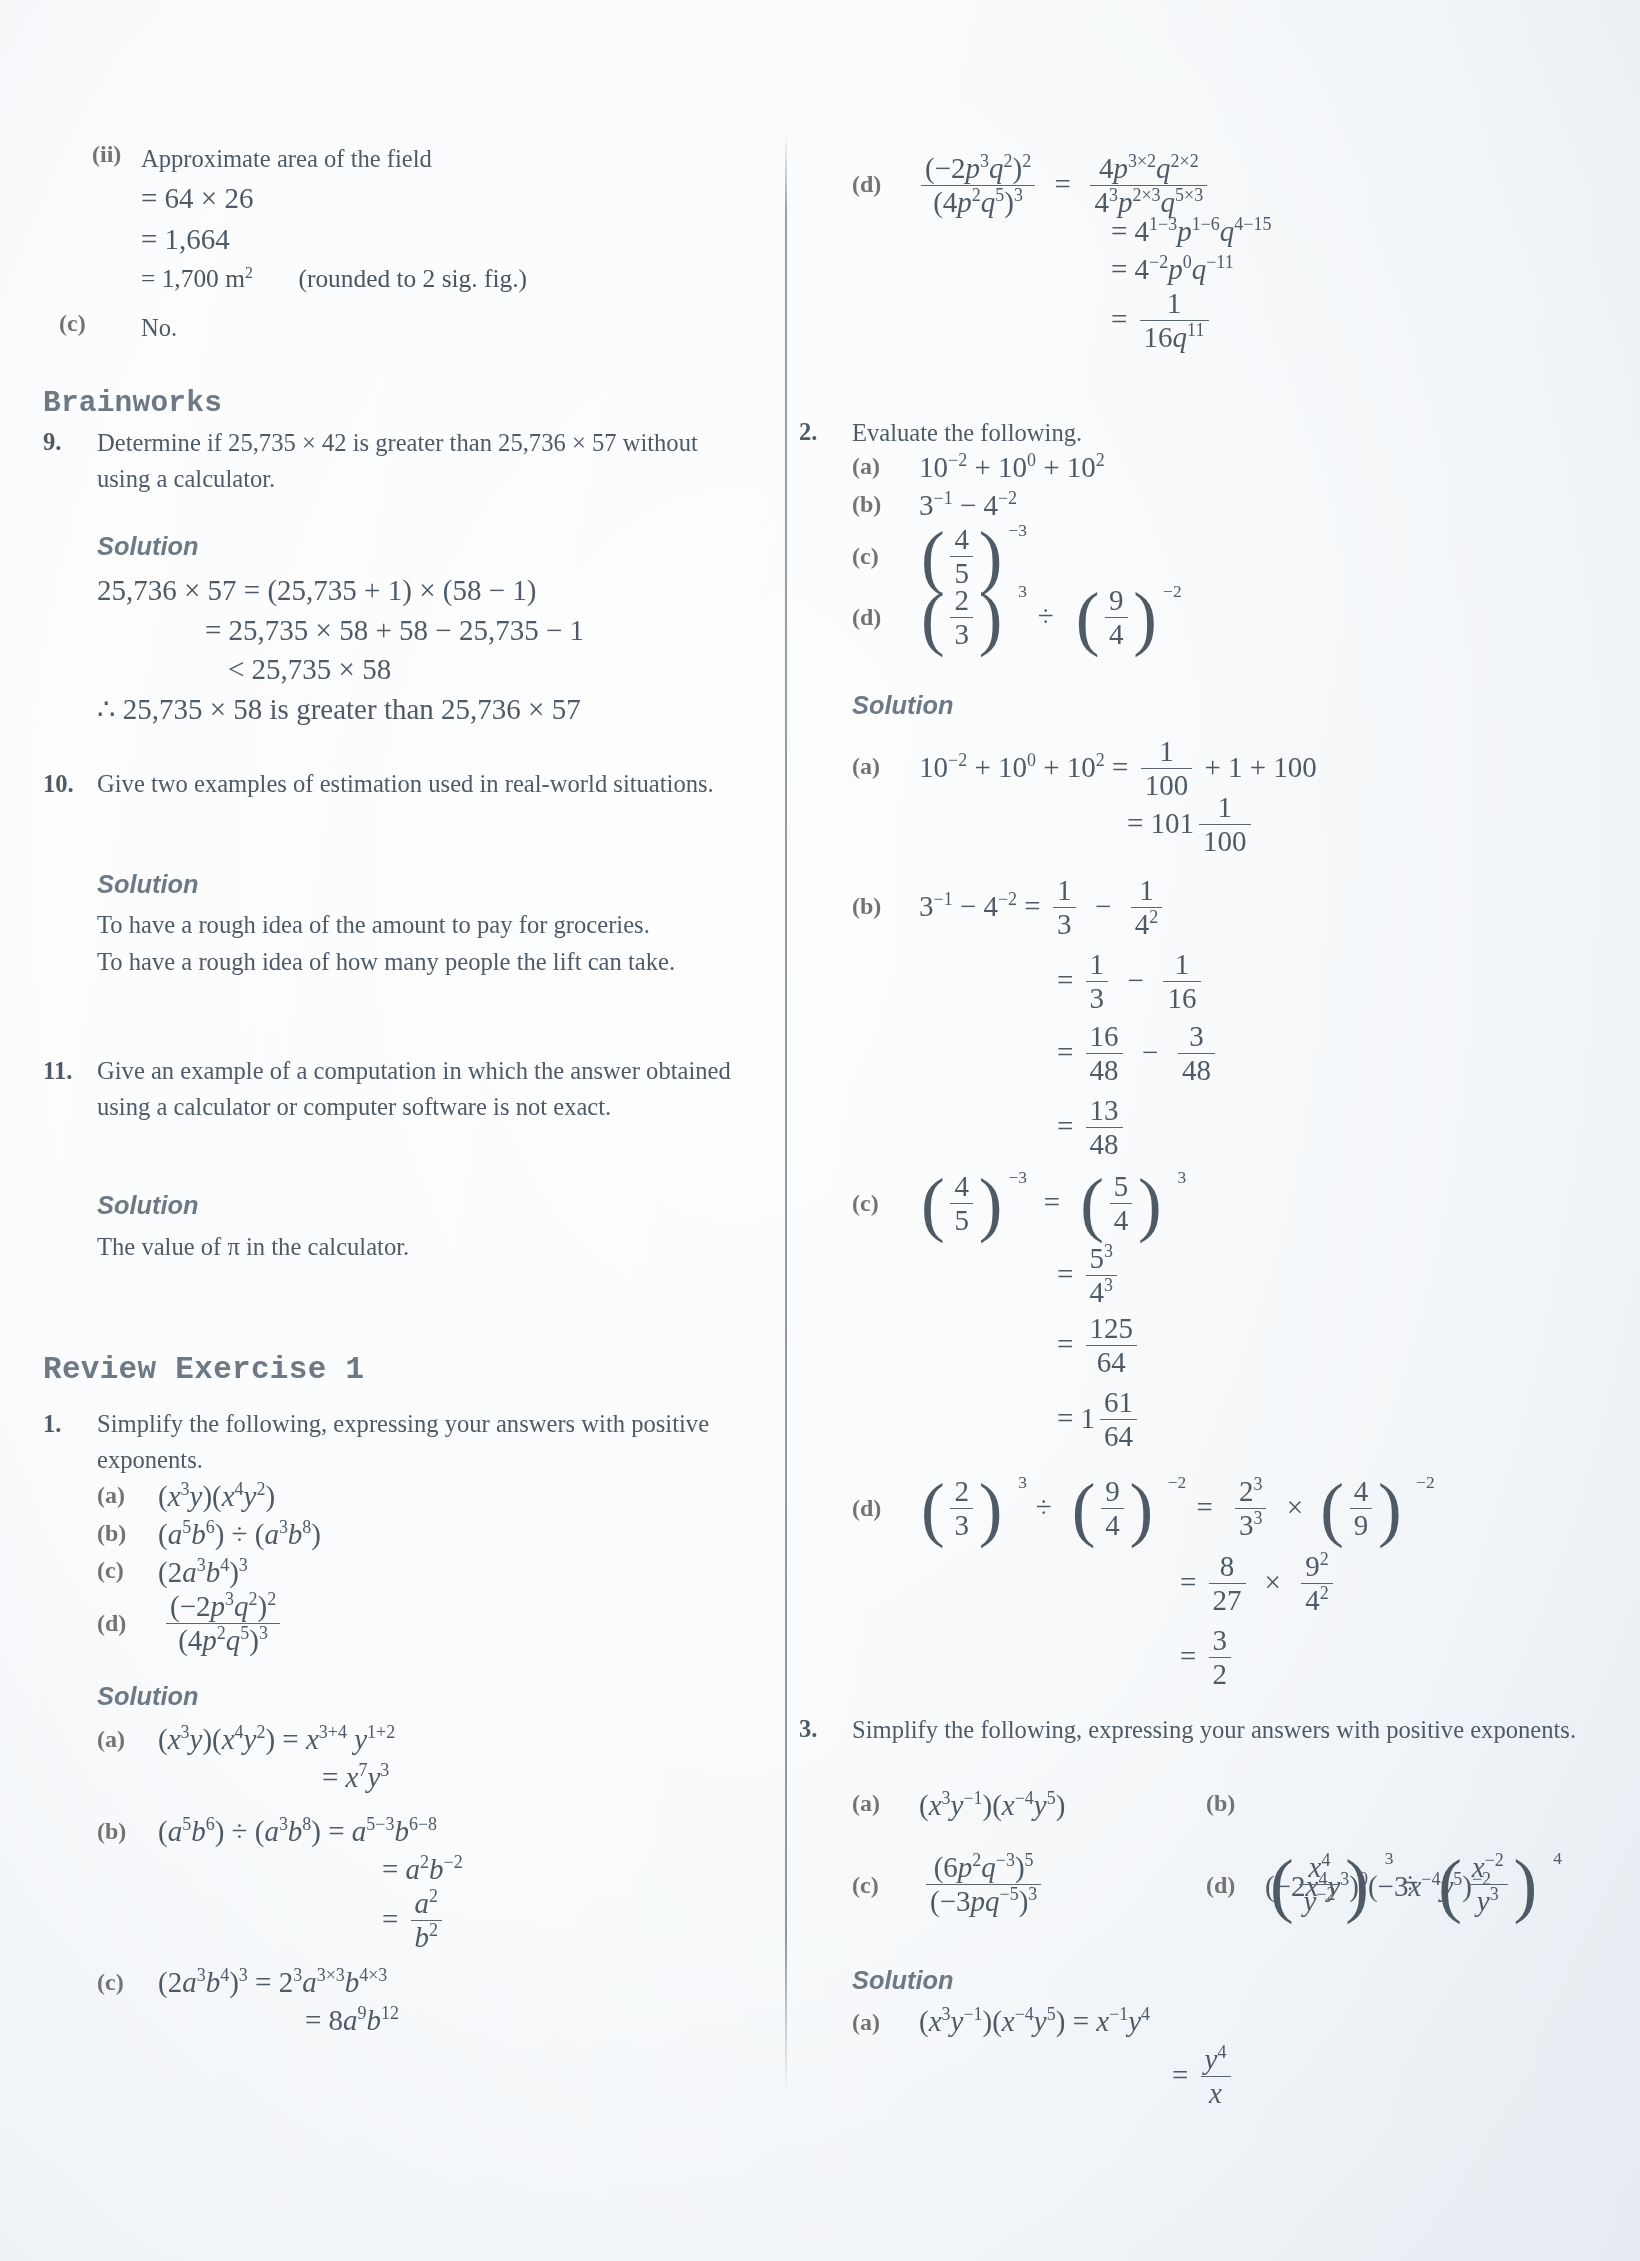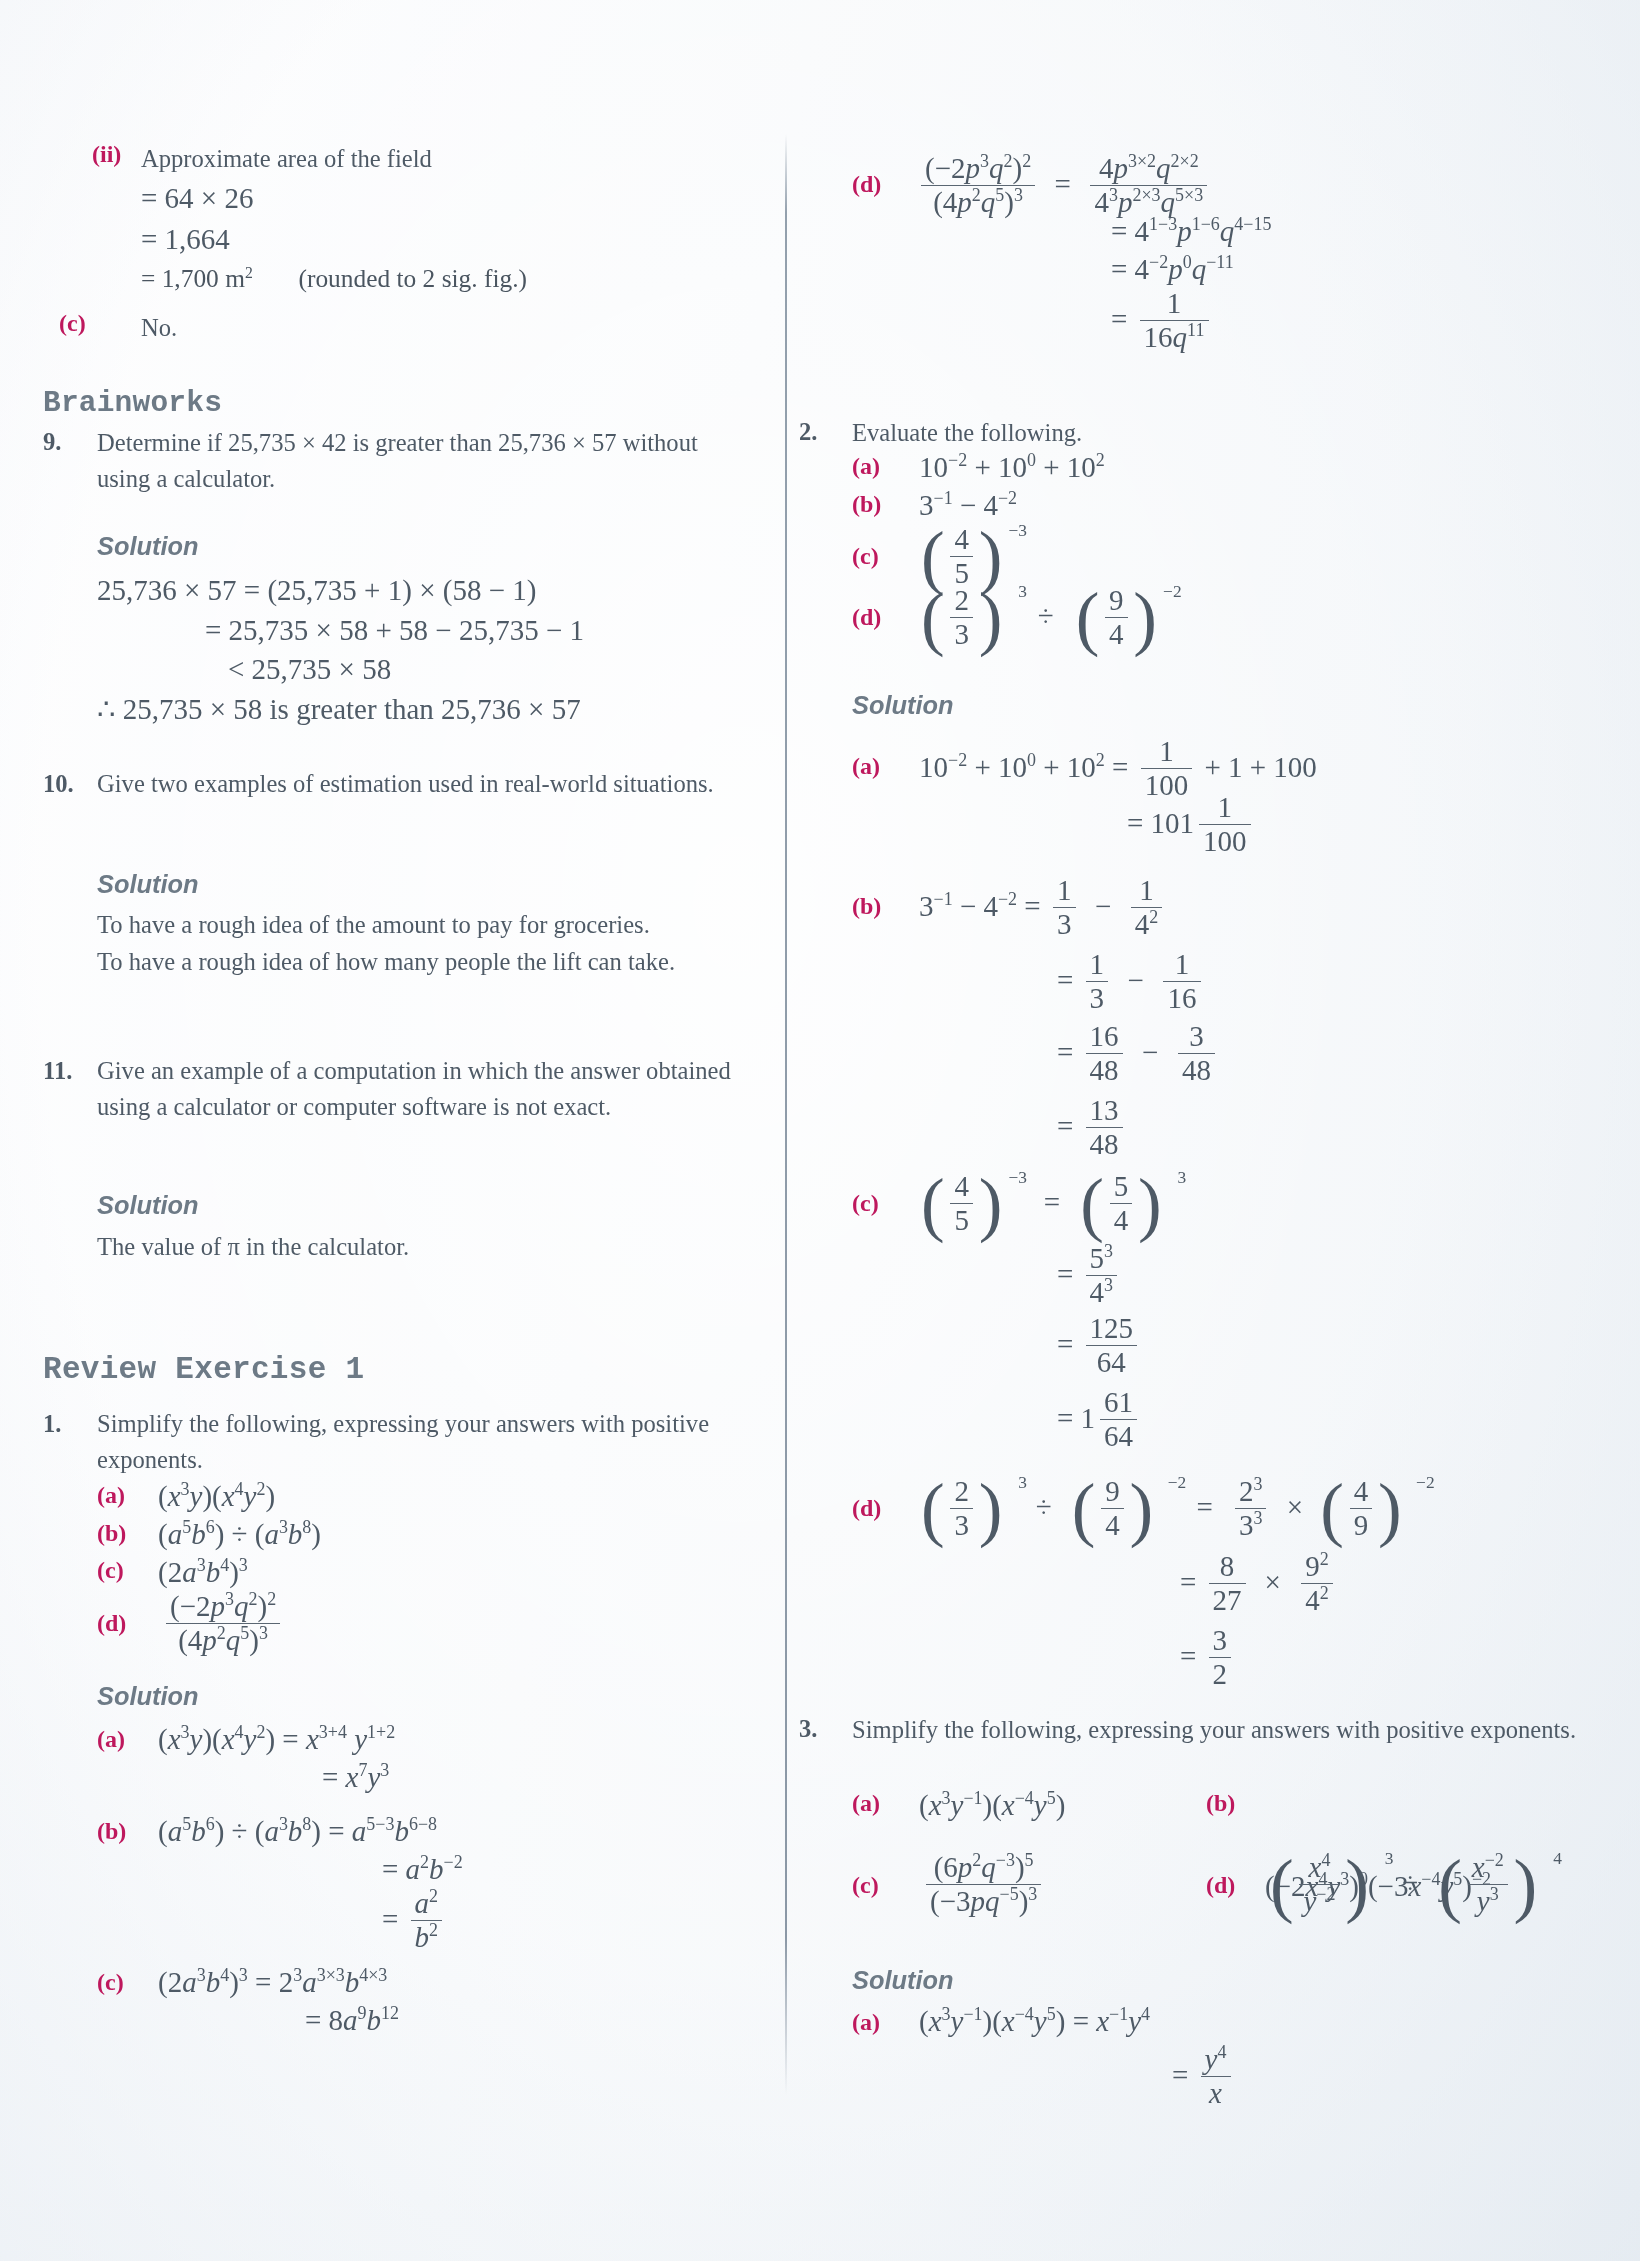--- a/index.html
+++ b/index.html
@@ -28,21 +28,21 @@
   .colL{left:0;width:786px;}
   .colR{left:786px;width:855px;}
 
   .divider{
     position:absolute;left:785px;top:134px;width:1.6px;height:1961px;
     background:linear-gradient(to bottom,rgba(150,163,176,0) 0%,#93a0ad 4%,#8b98a6 92%,rgba(150,163,176,0) 100%);
     z-index:4;
   }
 
   .num{position:absolute;font-weight:bold;font-size:24.6px;color:#4e5a66;}
-  .lbl{position:absolute;font-weight:bold;font-size:24px;color:#be185d;}
+  .lbl{position:absolute;font-weight:bold;font-size:24px;color:#737373;}
   .txt{position:absolute;font-size:24.6px;line-height:36px;color:#4e5a66;}
   .math{position:absolute;font-size:29px;color:#4e5a66;font-family:"Liberation Serif",serif;}
 
   .hdr{position:absolute;font-family:Liberation Mono, monospace;font-weight:bold;color:#6d7a86;text-align:right;}
   .hdr-brain{font-size:29.5px;letter-spacing:0.2px;}
   .hdr-review{font-size:31px;letter-spacing:0.3px;}
   .soln{position:absolute;font-family:"Liberation Sans",sans-serif;font-weight:bold;font-style:italic;font-size:25.4px;color:#6d7a86;}
 
   i.v{font-style:italic;}
   sup{font-size:.62em;vertical-align:super;line-height:0;}

